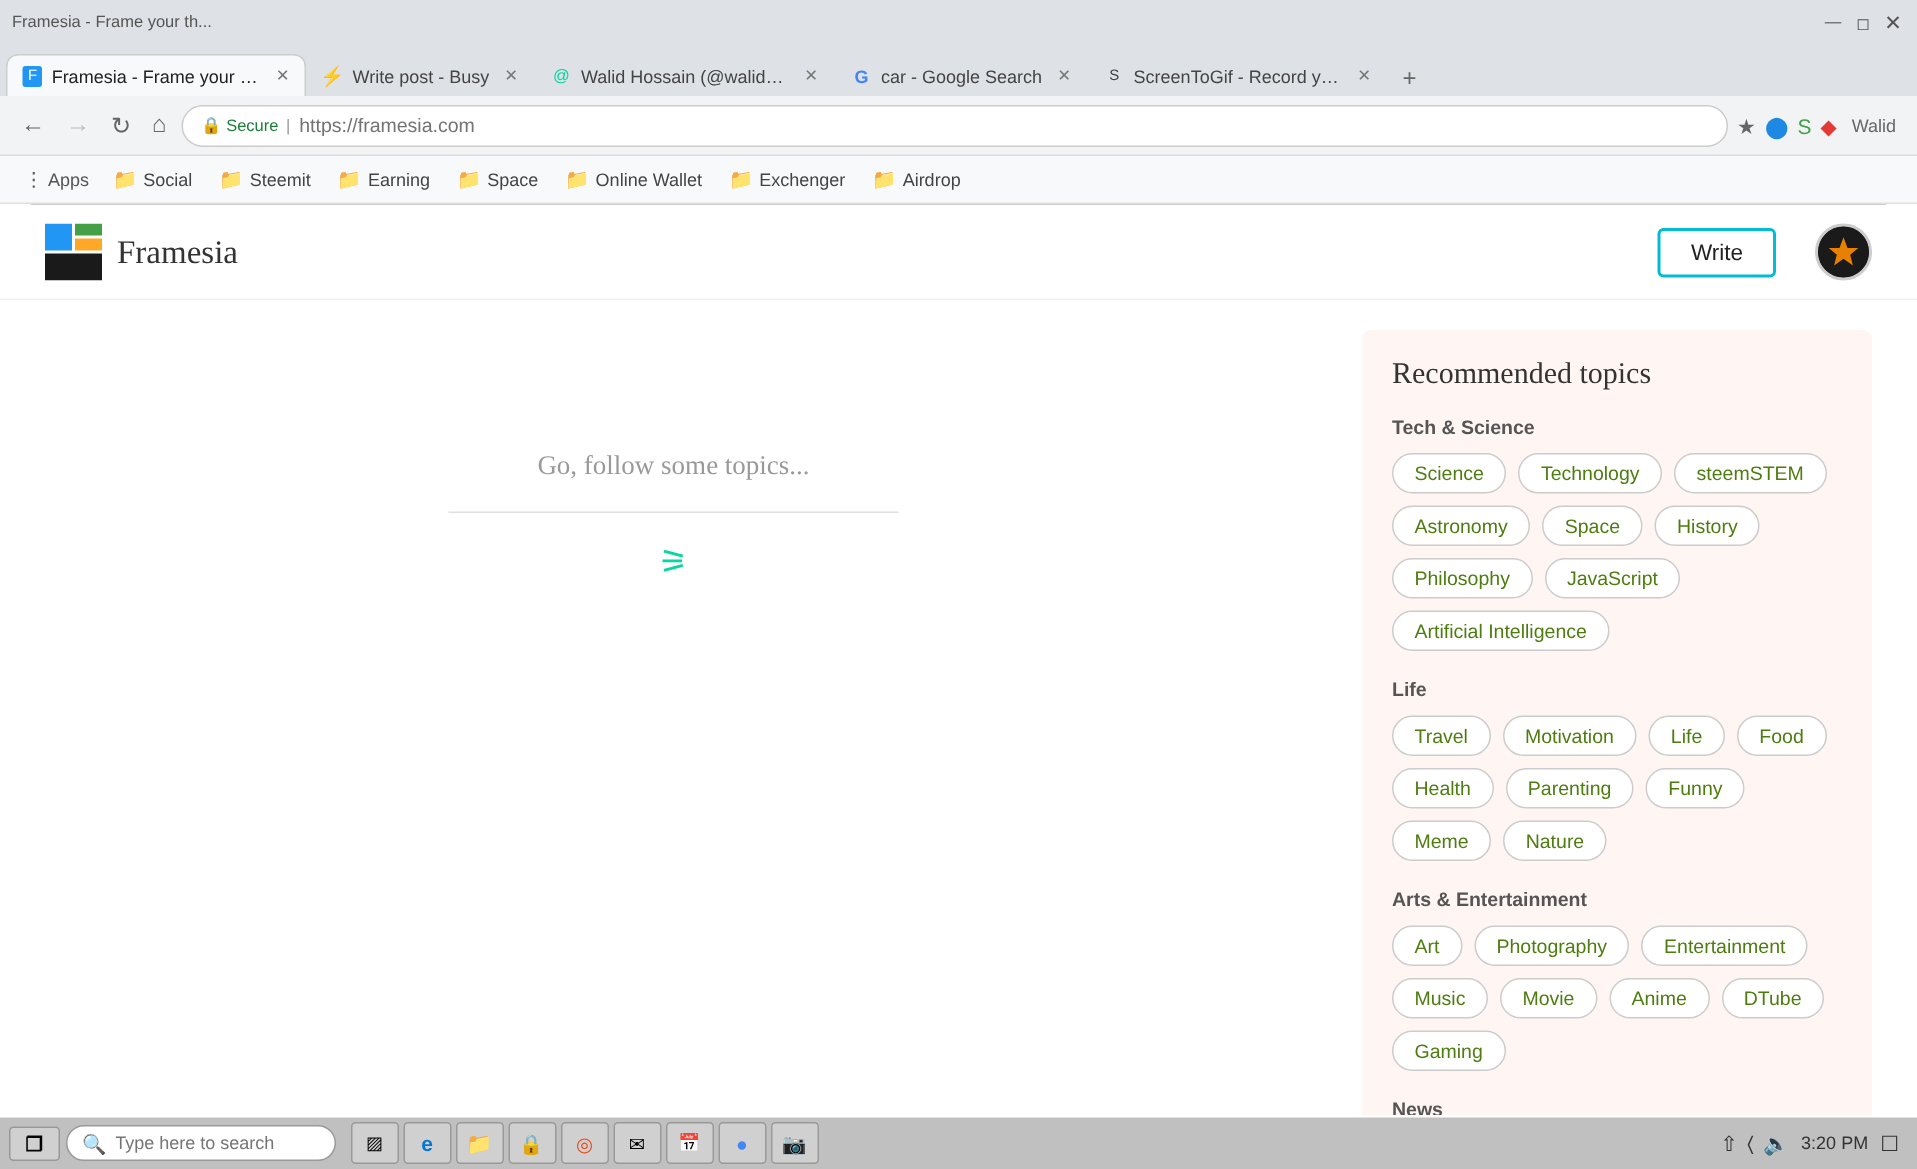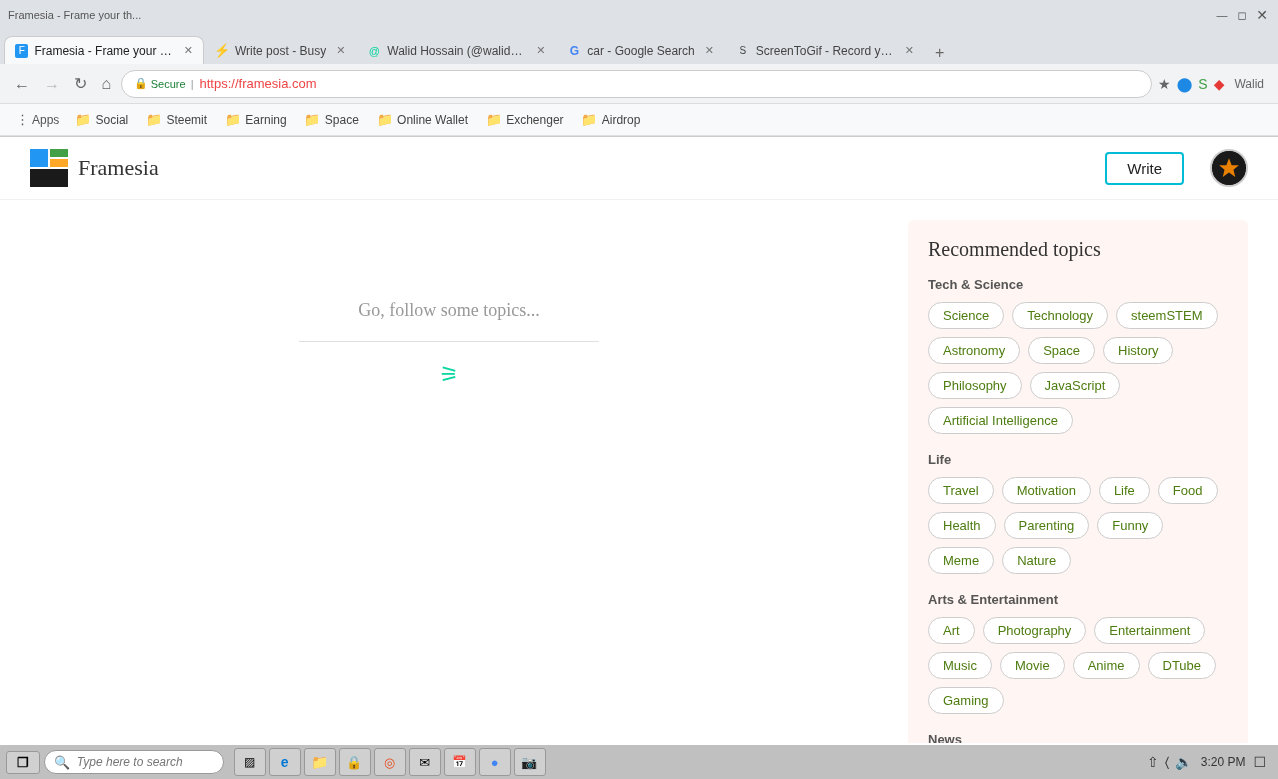--- a/index.html
+++ b/index.html
@@ -1,19 +1,19 @@
 <!DOCTYPE html>
 <html><head>
   <meta charset="utf-8">
   <style>
     * { margin: 0; padding: 0; box-sizing: border-box; }
     body { font-family: 'Segoe UI', Arial, sans-serif; background: #fff; font-size: 14px; overflow-x: hidden; }
 
     
-    .browser-chrome { background: #f1f3f4; border-bottom: 1px solid #ccc; user-select: none; }
+    .browser-chrome { background: #f1f3f4; border-bottom: 1px solid #ccc; user-select: none; border-radius: 26px; }
 
     
     .title-bar {
       display: flex;
       align-items: center;
       background: #dee1e6;
       height: 30px;
       padding: 0 8px;
       gap: 6px;
     }
@@ -71,21 +71,21 @@
       align-items: center;
       background: #fff;
       border: 1px solid #ccc;
       border-radius: 20px;
       height: 28px;
       padding: 0 12px;
       gap: 6px;
       font-size: 13px;
     }
     .url-secure { font-size: 11px; color: #1a7f37; display: flex; align-items: center; gap: 3px; }
-    .url-text { color: #ef4444; font-size: 13px; flex: 1; }
+    .url-text { color: #737373; font-size: 13px; flex: 1; }
     .url-icons { display: flex; gap: 6px; align-items: center; margin-left: auto; }
     .url-icon-btn { background: none; border: none; font-size: 14px; color: #666; cursor: pointer; }
 
     
     .bookmarks-bar {
       display: flex;
       align-items: center;
       background: #f8f9fa;
       height: 32px;
       padding: 0 10px;
@@ -287,21 +287,20 @@
       gap: 6px;
       width: 180px;
     }
     .taskbar-search input {
       border: none;
       outline: none;
       font-size: 12px;
       background: transparent;
       width: 100%;
       color: #701a75;
-      font-style: italic;
     }
     .taskbar-apps { display: flex; gap: 3px; margin-left: 6px; }
     .taskbar-app {
       width: 32px;
       height: 28px;
       display: flex;
       align-items: center;
       justify-content: center;
       background: #d0d0d0;
       border: 1px solid #999;

